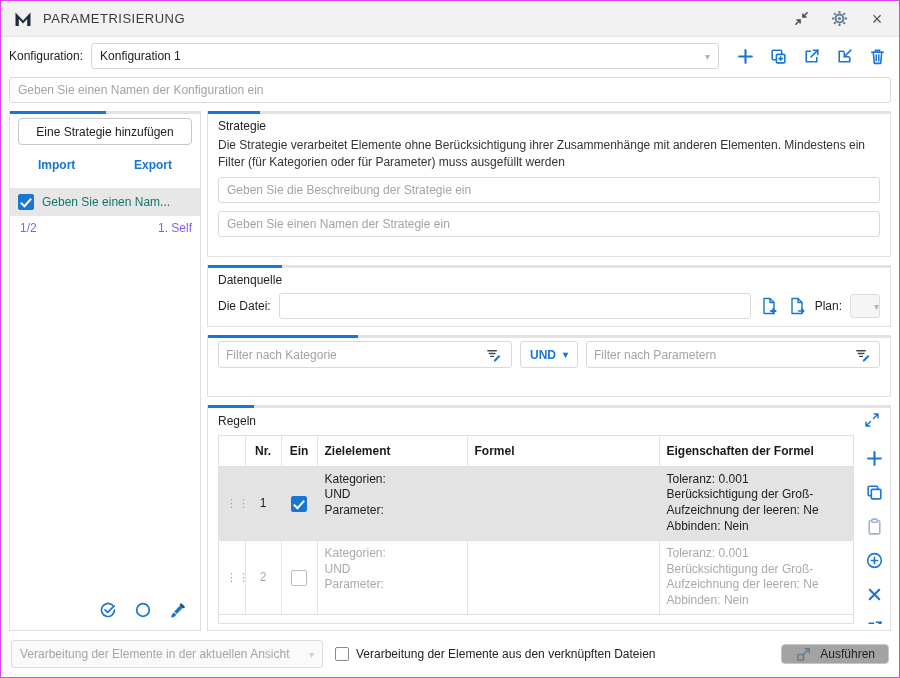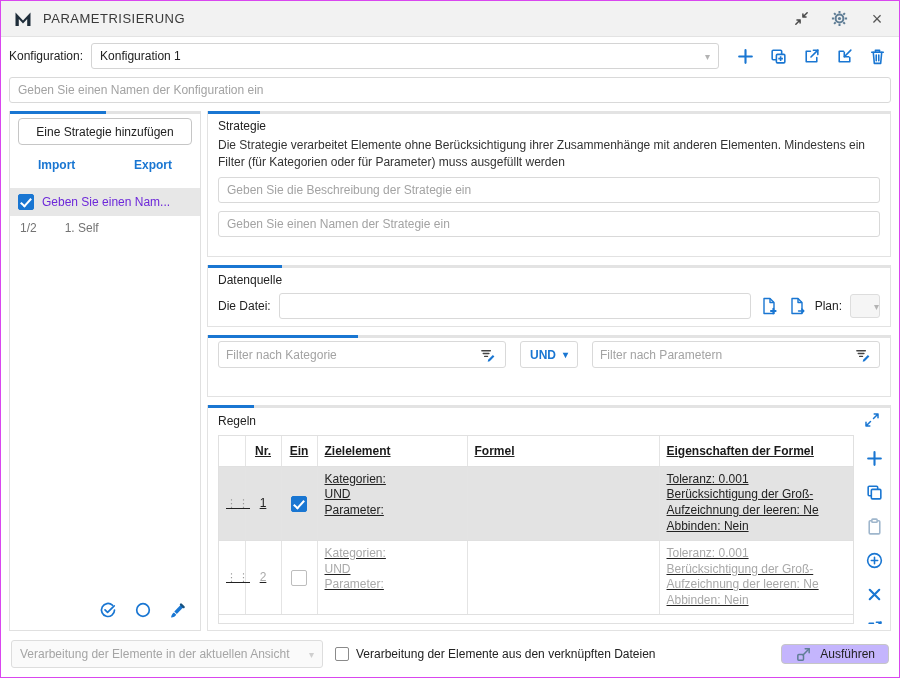--- a/index.html
+++ b/index.html
@@ -42,22 +42,22 @@
   
   .sidebar { width: 192px; flex: 0 0 192px; border: 1px solid #e0e0e0; border-top: none;
              display: flex; flex-direction: column; background: #fff; }
   .sb-title { padding: 6px 9px 3px; }
   .sb-add { margin: 4px 8px; height: 27px; border: 1px solid #c6c6c6; border-radius: 4px; background: #fff;
             font: inherit; color: #222; cursor: pointer; }
   .sb-links { display: flex; justify-content: space-between; padding: 9px 28px 8px 28px; }
   .sb-links a { color: #1976d2; font-weight: 700; cursor: pointer; }
   .sb-item { margin-top: 8px; cursor: pointer; }
   .sb-item .row1 { display: flex; align-items: center; gap: 8px; background: #e7e7e7; padding: 6px 8px; }
-  .sb-item-label { color: #6d28d9; white-space: nowrap; overflow: hidden; }
-  .sb-item .row2 { padding: 5px 8px 2px 10px; display: flex; gap: 28px; color: #737373; }
+  .sb-item-label { color: #0f766e; white-space: nowrap; overflow: hidden; }
+  .sb-item .row2 { padding: 5px 8px 2px 10px; display: flex; gap: 21px; color: #8b5cf6; justify-content: space-between; }
   .sb-footer { margin-top: auto; display: flex; justify-content: flex-end; gap: 15px; padding: 10px 12px; }
   .sb-ficon { width: 20px; height: 20px; cursor: pointer; }
 
   
   .checkbox { width: 16px; height: 16px; flex: 0 0 16px; border: 1px solid #8a8a8a; border-radius: 2px;
               background: #fff; display: flex; align-items: center; justify-content: center; cursor: pointer; }
   .checkbox.checked { background: #1976d2; border-color: #1976d2; }
   .checkbox.checked::after { content: ""; width: 4px; height: 9px; border: solid #fff;
                              border-width: 0 2px 2px 0; transform: rotate(42deg); margin-top: -2px; }
   .checkbox.dim { border-color: #bdbdbd; }
@@ -68,36 +68,36 @@
              display: flex; flex-direction: column; overflow: hidden; }
   .sec-title { padding: 5px 10px 3px; }
   .sec-desc { padding: 1px 10px 7px; color: #333; line-height: 1.38; }
   .section input.text { width: auto; margin: 0 10px 8px 10px; }
 
   .ds-row { display: flex; align-items: center; gap: 8px; padding: 3px 10px 9px; }
   .ds-row input.text { flex: 1; margin: 0; }
   .mini-select { width: 30px; height: 24px; border: 1px solid #ddd; border-radius: 3px; background: #f5f5f5;
                  display: flex; align-items: center; justify-content: center; color: #bdbdbd; }
 
-  .filter-row { display: flex; align-items: center; gap: 14px; padding: 3px 10px 9px; justify-content: space-between; }
+  .filter-row { display: flex; align-items: center; gap: 8px; padding: 3px 10px 9px; justify-content: space-between; }
   .filter-input { flex: 1; height: 27px; border: 1px solid #d9d9d9; border-radius: 3px;
                   display: flex; align-items: center; padding: 0 7px; gap: 6px; background: #fff; }
   .filter-input input { border: none; outline: none; flex: 1; font: inherit; min-width: 0; }
   .filter-input input::placeholder { color: #a3a3a3; }
   .und { height: 27px; border: 1px solid #d9d9d9; border-radius: 3px; background: #fff; cursor: pointer;
          display: flex; align-items: center; gap: 7px; padding: 0 9px; color: #1976d2; font-weight: 700; }
   .und .chev { color: #1976d2; }
 
   
   .regeln { flex: 1; min-height: 0; }
   .regeln-head { display: flex; align-items: center; padding: 4px 8px 3px 10px; }
   .expand-btn { margin-left: auto; width: 18px; height: 18px; cursor: pointer; }
   .regeln-body { flex: 1; min-height: 0; display: flex; gap: 8px; padding: 2px 4px 6px 10px; overflow: hidden; }
   .rules-table { flex: 1; border: 1px solid #e0e0e0; overflow: hidden; align-self: stretch; }
-  table { width: 100%; border-collapse: collapse; table-layout: fixed; text-decoration: underline; }
+  table { width: 100%; border-collapse: collapse; table-layout: fixed; }
   th, td { border-right: 1px solid #e4e4e4; border-bottom: 1px solid #e0e0e0;
            padding: 5px 7px; text-align: left; vertical-align: top; font-weight: 400; }
   th { height: 30px; vertical-align: middle; color: #1a1a1a; font-weight: 700; background: #fff; }
   th:last-child, td:last-child { border-right: none; }
   col.c-drag { width: 26px; } col.c-nr { width: 36px; } col.c-ein { width: 36px; }
   col.c-target { width: 150px; } col.c-formel { width: 192px; }
   td.c-center, th.c-center { text-align: center; vertical-align: middle; }
   tr.selected td { background: #e3e3e3; }
   tr.dim td { color: #a9a9a9; }
   .drag-dots { color: #9a9a9a; font-size: 11px; letter-spacing: 1px; cursor: grab; }
@@ -114,21 +114,21 @@
   .footer { height: 46px; flex: 0 0 46px; display: flex; align-items: center; gap: 12px; padding: 0 10px; }
   .foot-select { width: 312px; height: 28px; border: 1px solid #ddd; border-radius: 3px; background: #fafafa;
                  color: #a5a5a5; display: flex; align-items: center; padding: 0 8px; }
   .foot-select .chev { color: #cfcfcf; }
   .foot-checks { display: flex; flex-direction: column; gap: 3px; flex: 1; min-width: 0; }
   .check-line { display: flex; align-items: center; gap: 7px; white-space: nowrap; }
   .check-line.disabled { color: #a8a8a8; }
   .cb-sm { width: 14px; height: 14px; flex: 0 0 14px; border: 1px solid #8a8a8a; border-radius: 2px; background: #fff; cursor: pointer; }
   .cb-sm.disabled { border-color: #c9c9c9; }
   .foot-btns { display: flex; gap: 9px; margin-left: auto; }
-  .btn { height: 18px; border: 1px solid #c6c6c6; border-radius: 4px; background: #c4b5fd; cursor: pointer;
+  .btn { height: 18px; border: 1px solid #c6c6c6; border-radius: 4px; background: #a3a3a3; cursor: pointer;
          display: flex; align-items: center; gap: 8px; padding: 9px 13px; font: inherit; color: #222; }
   svg { display: block; }
 </style>
 </head>
 <body>
 
 <div class="window">
 
   <div class="titlebar">
     <span class="logo">

